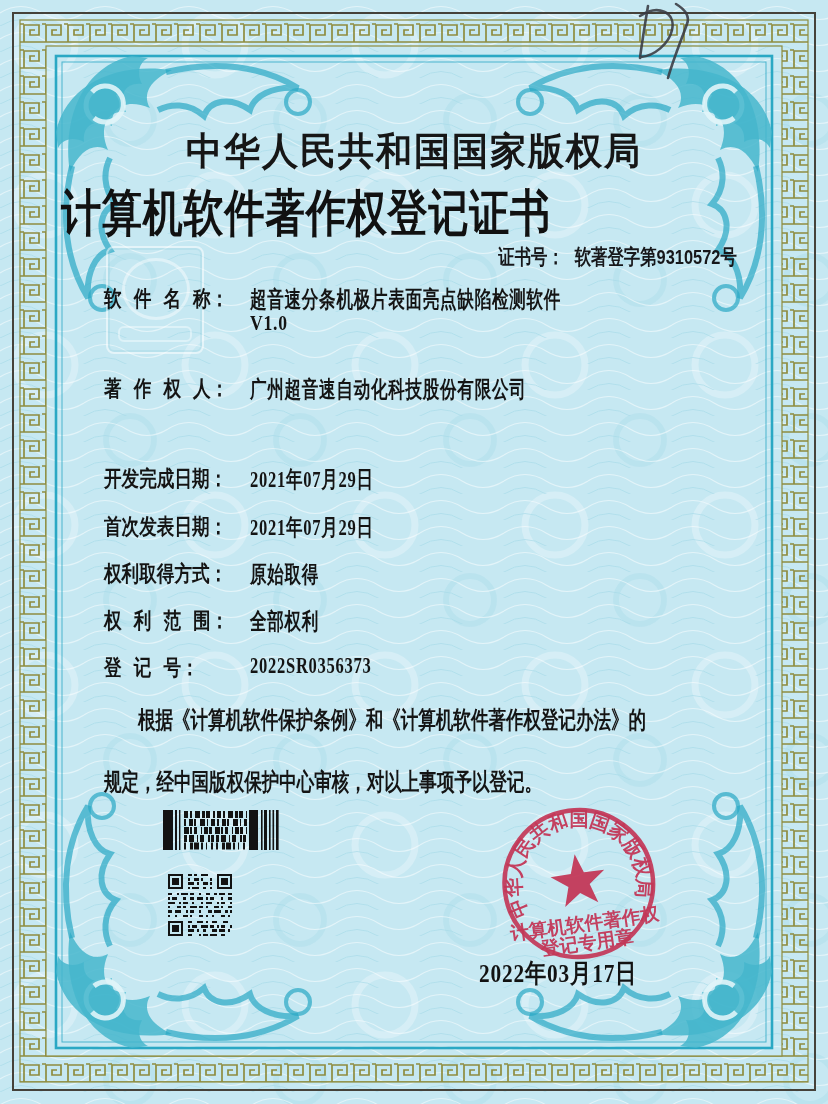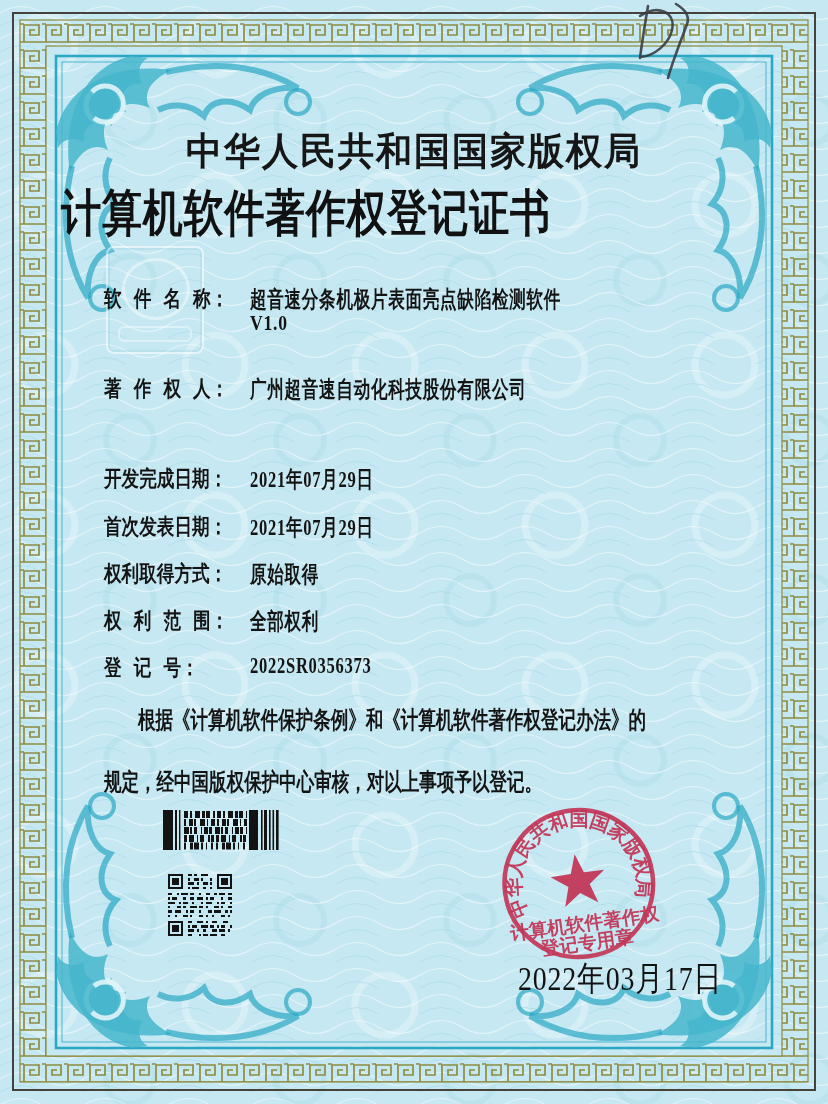--- a/index.html
+++ b/index.html
@@ -65,22 +65,22 @@
   .serial{position:absolute;left:140px;top:948px;}
   .serial-label{font-size:21px;font-weight:700;color:#23406e;letter-spacing:2px;}
   .serial-value{
     font-family:"DejaVu Sans Mono","Liberation Mono",monospace;
     font-size:17px;color:#c8697a;letter-spacing:2px;margin-left:14px;
     vertical-align:1px;
   }
 
   .seal{position:absolute;left:489px;top:796px;z-index:3;opacity:.93;}
   .issue-date{
-    position:absolute;left:518px;top:956px;z-index:4;
-    font-size:34px;font-weight:400;color:#121212;letter-spacing:1px;
+    position:absolute;left:479px;top:956px;z-index:4;
+    font-size:26px;font-weight:700;color:#121212;letter-spacing:1px;
   }
   .issue-date .cx{transform:scaleX(.82);}
 
   .emboss{
     position:absolute;left:106px;top:246px;width:94px;height:104px;z-index:1;
     border:2px solid rgba(255,255,255,.65);border-radius:8px;
     box-shadow:inset 0 0 0 2px rgba(150,205,222,.35);
     opacity:.8;
   }
   .emboss .inner{
@@ -157,20 +157,23 @@
   <div class="content">
 
     <div class="title">
       <span class="cx">中华人民共和国国家版权局</span>
     </div>
 
     <div class="subtitle">
       <span class="cx">计算机软件著作权登记证书</span>
     </div>
 
+    <div class="certline">
+      <span class="cx"><span>证书号：</span><span class="gap"></span><span>软著登字第9310572号</span></span>
+    </div>
 
     <div class="row" id="row-name">
       <span class="row-label">软 件 名 称：</span>
       <span class="row-value">超音速分条机极片表面亮点缺陷检测软件</span>
       <span class="row-value2">V1.0</span>
     </div>
 
     <div class="row" id="row-owner">
       <span class="row-label">著 作 权 人：</span>
       <span class="row-value">广州超音速自动化科技股份有限公司</span>

